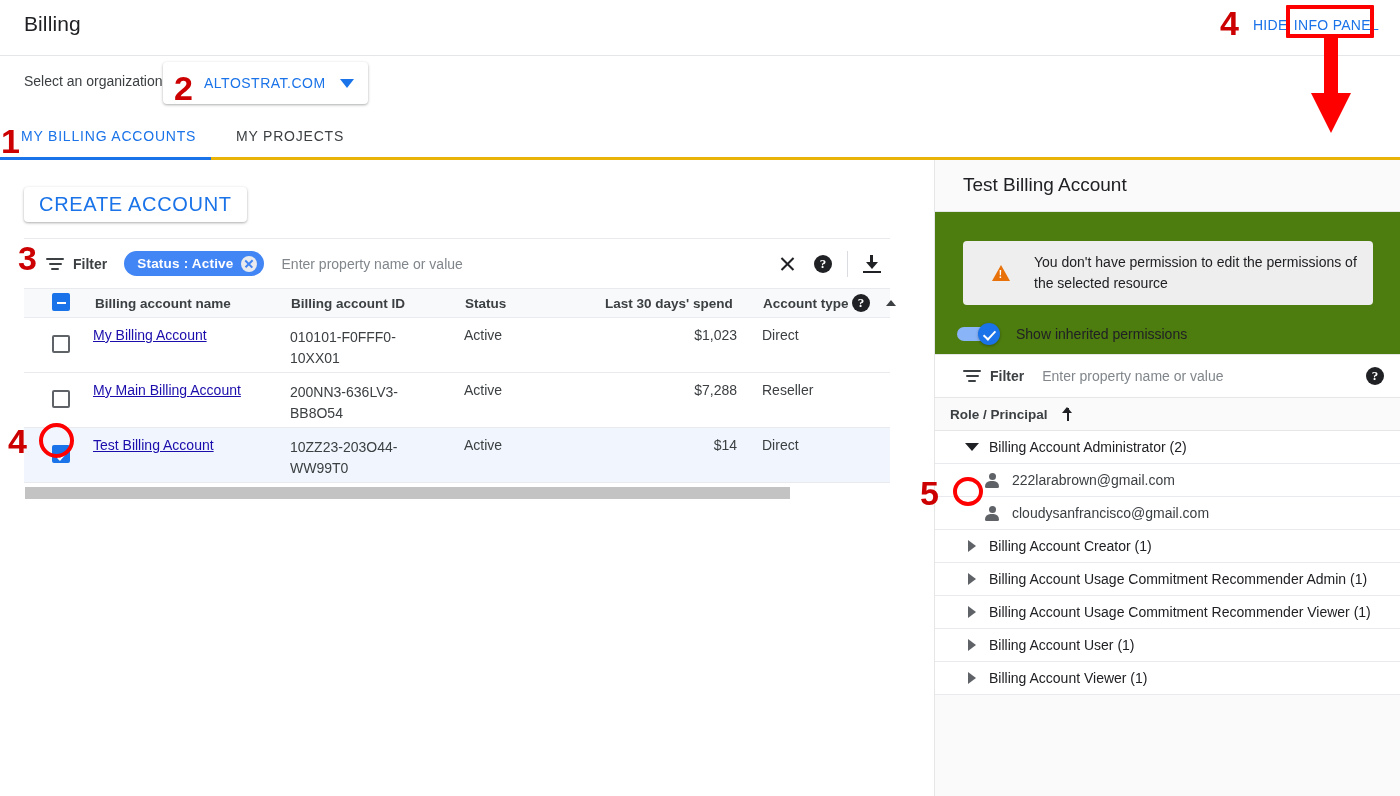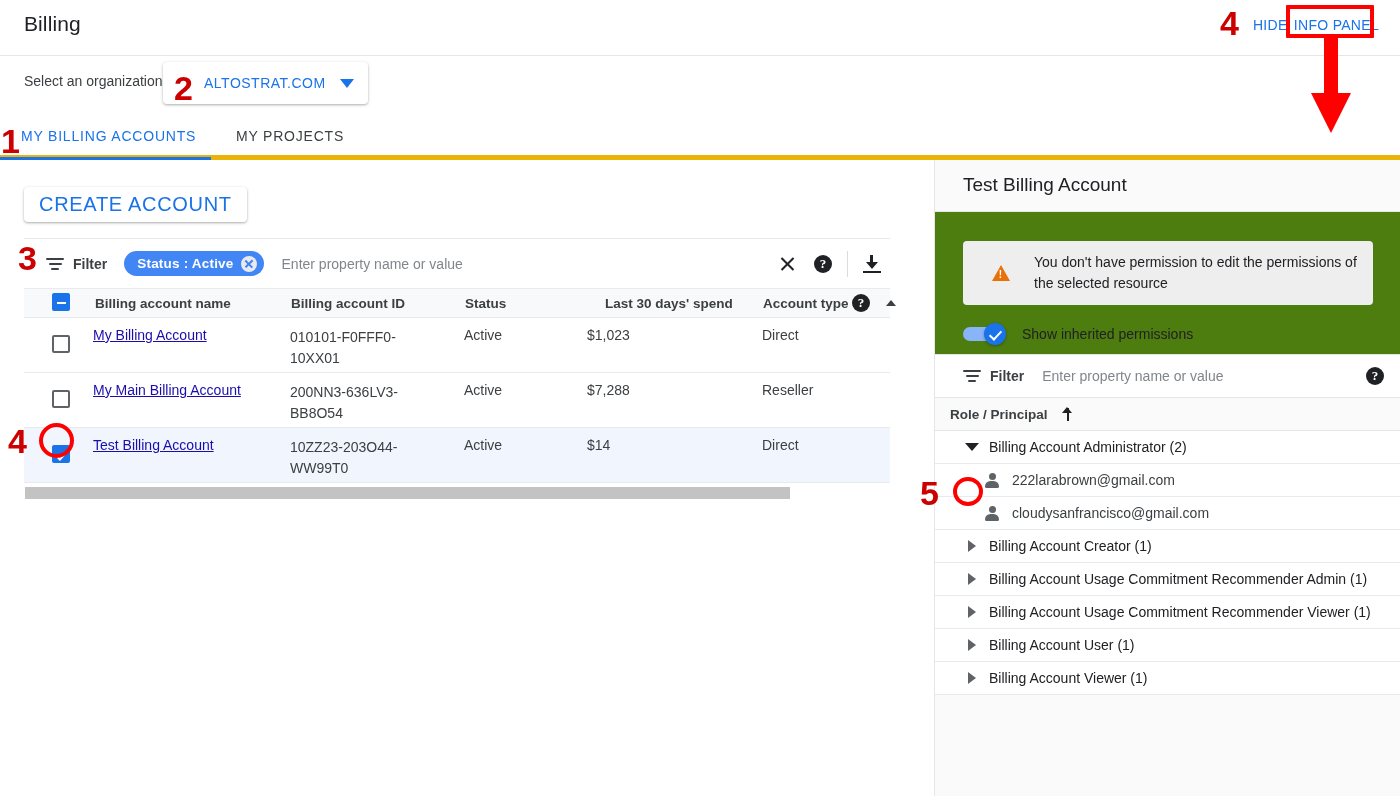--- a/index.html
+++ b/index.html
@@ -48,21 +48,21 @@
   }
   .caret-down {
     width: 0; height: 0; margin-left: 14px;
     border-left: 7px solid transparent; border-right: 7px solid transparent;
     border-top: 9px solid #1a73e8;
   }
 
   
   .tabs {
     position: absolute; left: 0; top: 112px; width: 1400px; height: 48px;
-    border-bottom: 5px solid #eab308;
+    border-bottom: 3px solid #eab308;
   }
   .tab {
     position: absolute; top: 0; height: 48px;
     display: flex; align-items: center; justify-content: center;
     font-size: 14px; letter-spacing: .8px; cursor: pointer;
   }
   .tab.t1 { left: 21px; color: #1a73e8; }
   .tab.t2 { left: 236px; color: #3c4043; }
   .tab-underline {
     position: absolute; left: 0; top: 45px; width: 211px; height: 3px;
@@ -150,21 +150,21 @@
   .th {
     position: absolute; font-size: 13.5px; font-weight: bold; color: #3c4043; white-space: nowrap;
   }
   .trow {
     position: relative; height: 55px; border-bottom: 1px solid #e8eaed;
   }
   .trow.selected { background: #f1f6fe; }
   .cell { position: absolute; font-size: 14px; color: #3c4043; white-space: nowrap; }
   .cell.link { color: #1a0dab; text-decoration: underline; cursor: pointer; }
   .cell.id { white-space: normal; width: 150px; line-height: 21px; }
-  .cell.num { }
+  .cell.num { text-align: right; }
 
   .cb {
     position: absolute; width: 18px; height: 18px; border: 2px solid #5f6368;
     border-radius: 2px; background: #fff; cursor: pointer;
   }
   .cb.checked { background: #1a73e8; border-color: #1a73e8; }
   .cb.checked:after {
     content:""; position: absolute; left: 4.4px; top: .6px; width: 5px; height: 10px;
     border: solid #fff; border-width: 0 2.2px 2.2px 0; transform: rotate(43deg);
   }
@@ -203,21 +203,21 @@
   .warn-tri {
     width: 0; height: 0; margin-left: 29px; flex: none;
     border-left: 9px solid transparent; border-right: 9px solid transparent;
     border-bottom: 16px solid #e8710a; position: relative;
   }
   .warn-tri:after {
     content:"!"; position: absolute; left: -2.2px; top: 3.5px; color: #fff; font-size: 10px;
     font-weight: bold; font-family: "Liberation Sans", sans-serif;
   }
   .warn-text { margin-left: 24px; font-size: 14px; color: #202124; line-height: 21px; }
-  .toggle-row { position: absolute; left: 28px; top: 114px; display: flex; align-items: center; cursor: pointer; }
+  .toggle-row { position: absolute; left: 22px; top: 114px; display: flex; align-items: center; cursor: pointer; }
   .switch { position: relative; width: 42px; height: 16px; }
   .switch .track { position: absolute; left: 0; top: 1px; width: 42px; height: 14px; border-radius: 7px; background: #8ab4f8; }
   .switch .knob {
     position: absolute; left: 21px; top: -3px; width: 22px; height: 22px; border-radius: 50%;
     background: #1a73e8; box-shadow: 0 1px 3px rgba(0,0,0,.3);
   }
   .switch .knob:after {
     content:""; position: absolute; left: 7.5px; top: 4.6px; width: 5px; height: 10px;
     border: solid #fff; border-width: 0 2px 2px 0; transform: rotate(43deg);
   }

